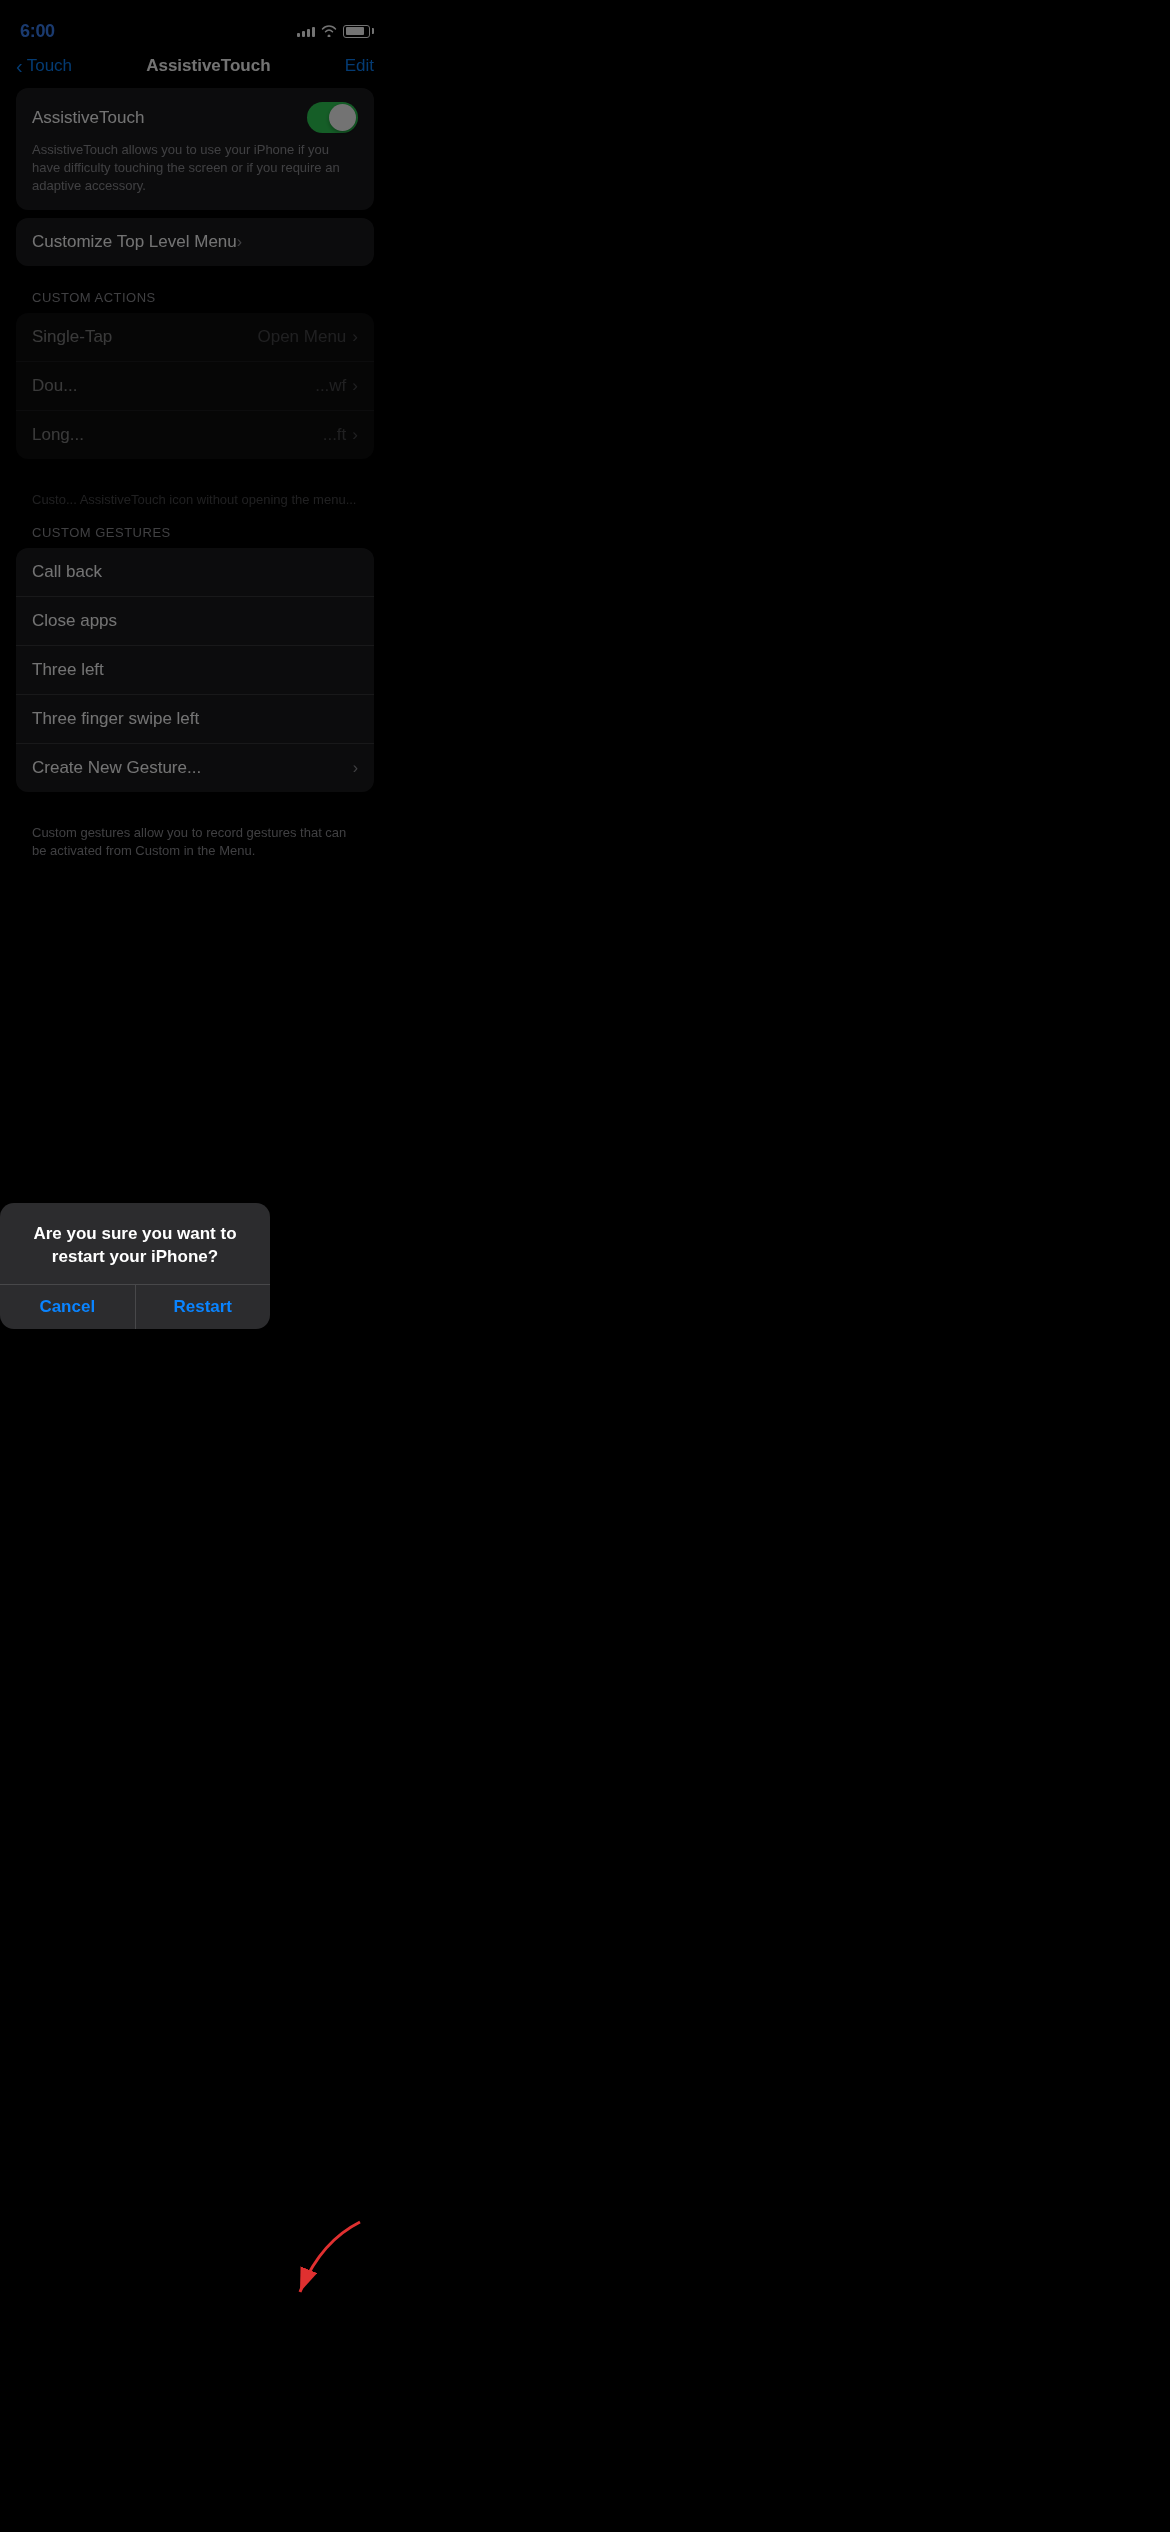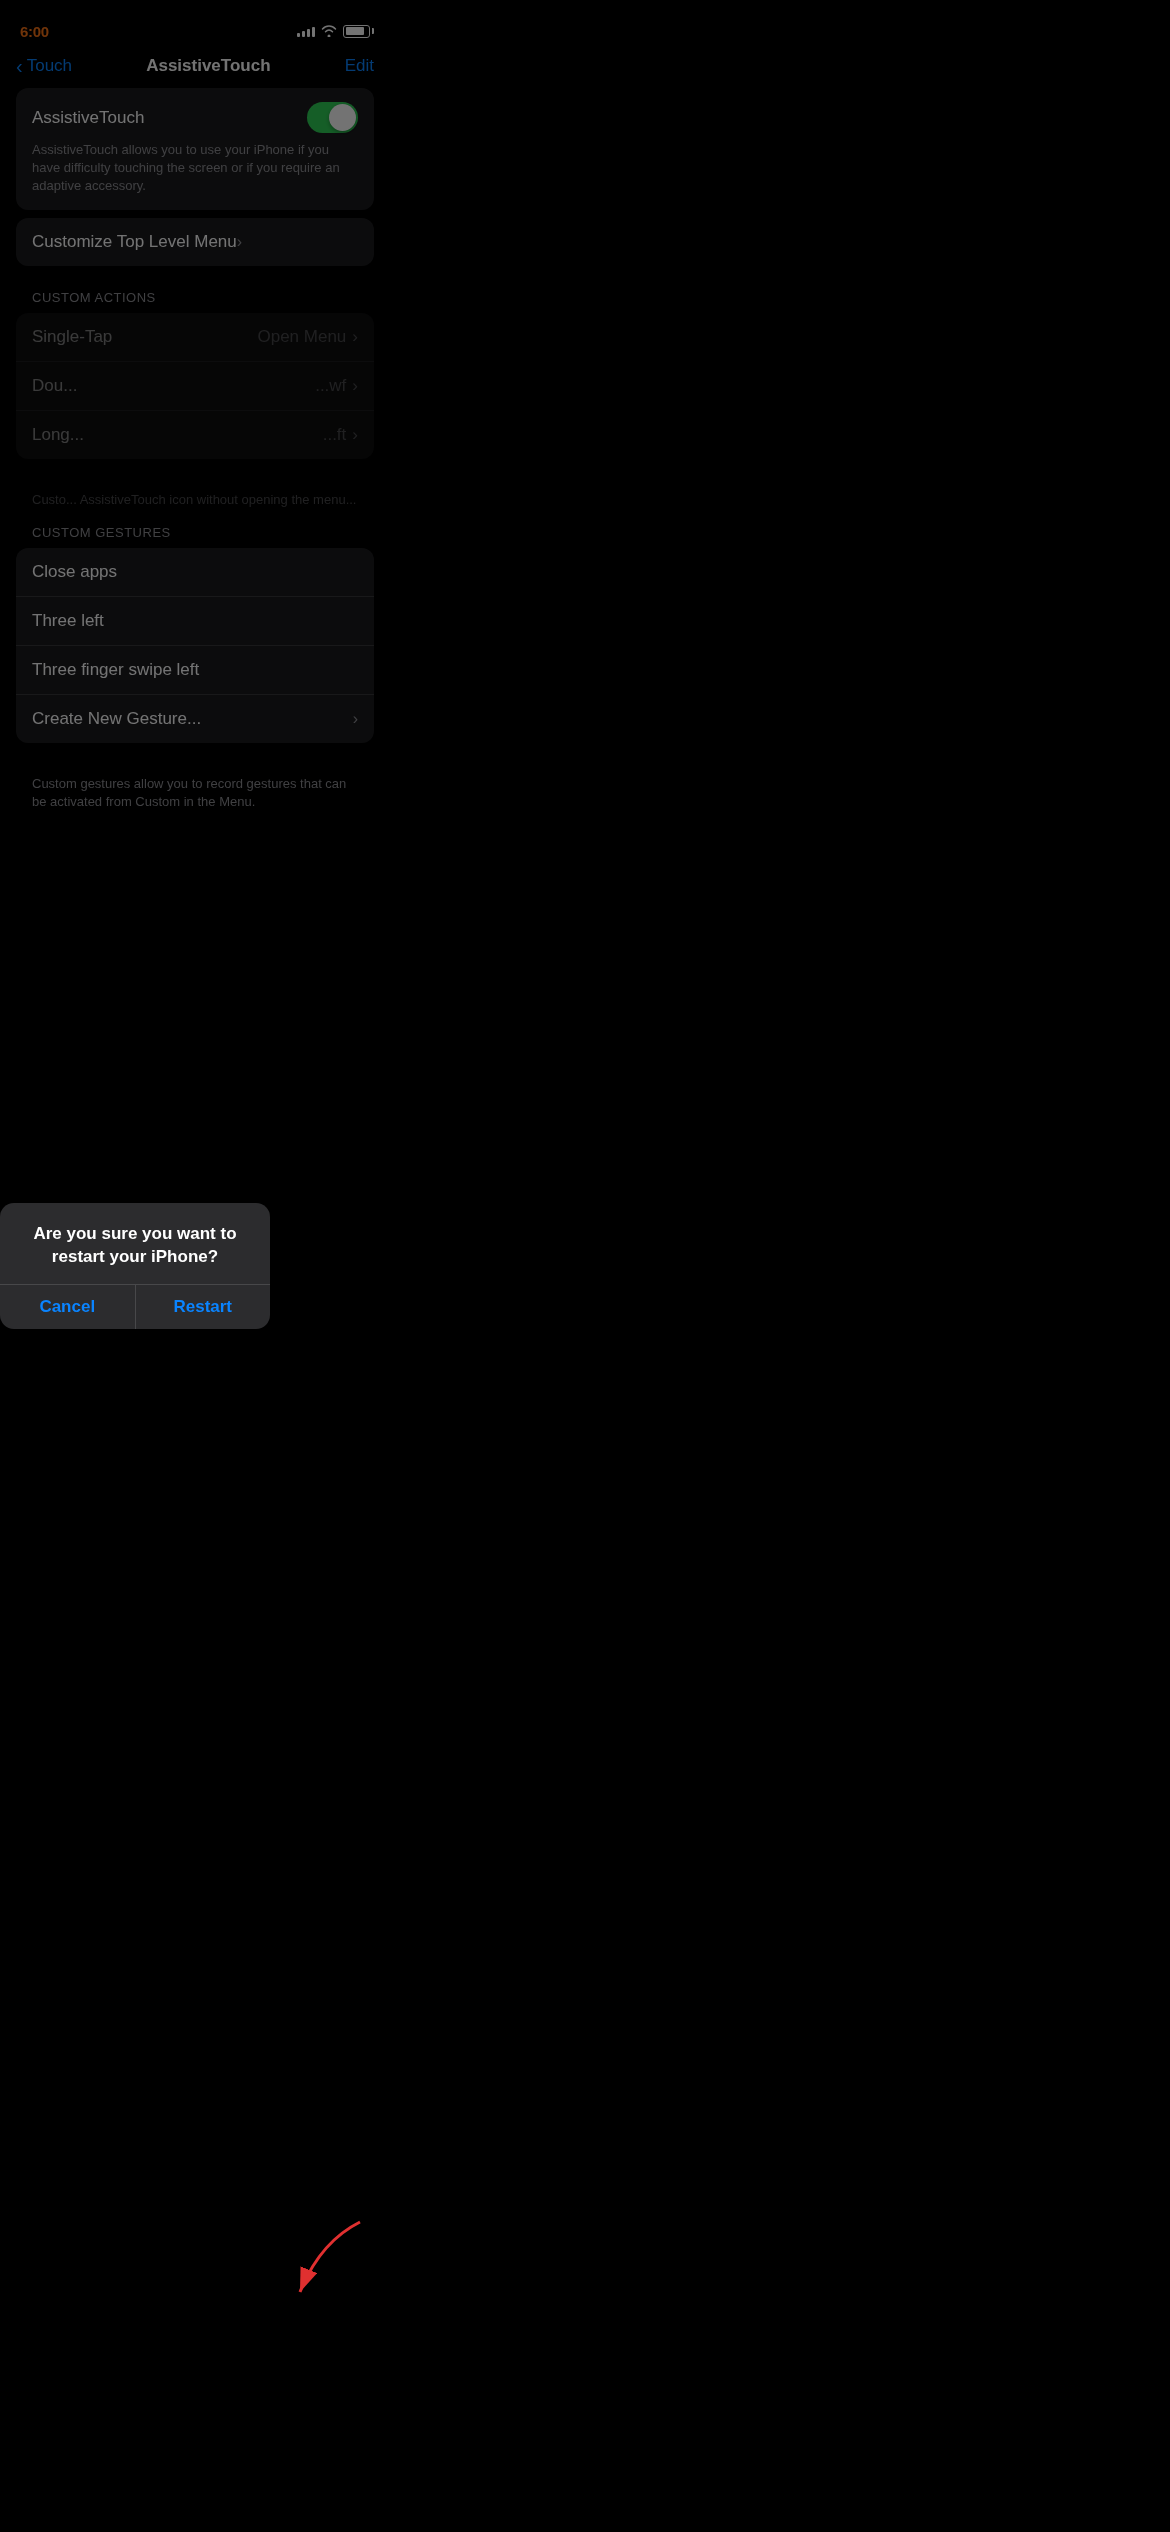--- a/index.html
+++ b/index.html
@@ -18,23 +18,23 @@
     
     .status-bar {
       display: flex;
       justify-content: space-between;
       align-items: center;
       padding: 14px 20px 0;
       height: 48px;
     }
 
     .status-time {
-      font-size: 15px;
+      font-size: 18px;
       font-weight: 600;
-      color: #f97316;
+      color: #3b82f6;
       letter-spacing: -0.3px;
     }
 
     .status-icons {
       display: flex;
       align-items: center;
       gap: 6px;
     }
 
     .signal-bars {
@@ -380,20 +380,23 @@
       </div>
     </div>
   </div>
   <div class="section-footer dimmed">
     Custo... AssistiveTouch icon without opening the menu...
   </div>
 
   <div class="section-header">CUSTOM GESTURES</div>
   <div class="list-section">
     <div class="list-item">
+      <span class="list-item-label">Call back</span>
+    </div>
+    <div class="list-item">
       <span class="list-item-label">Close apps</span>
     </div>
     <div class="list-item">
       <span class="list-item-label">Three left</span>
     </div>
     <div class="list-item">
       <span class="list-item-label">Three finger swipe left</span>
     </div>
     <div class="list-item">
       <span class="list-item-label">Create New Gesture...</span>

